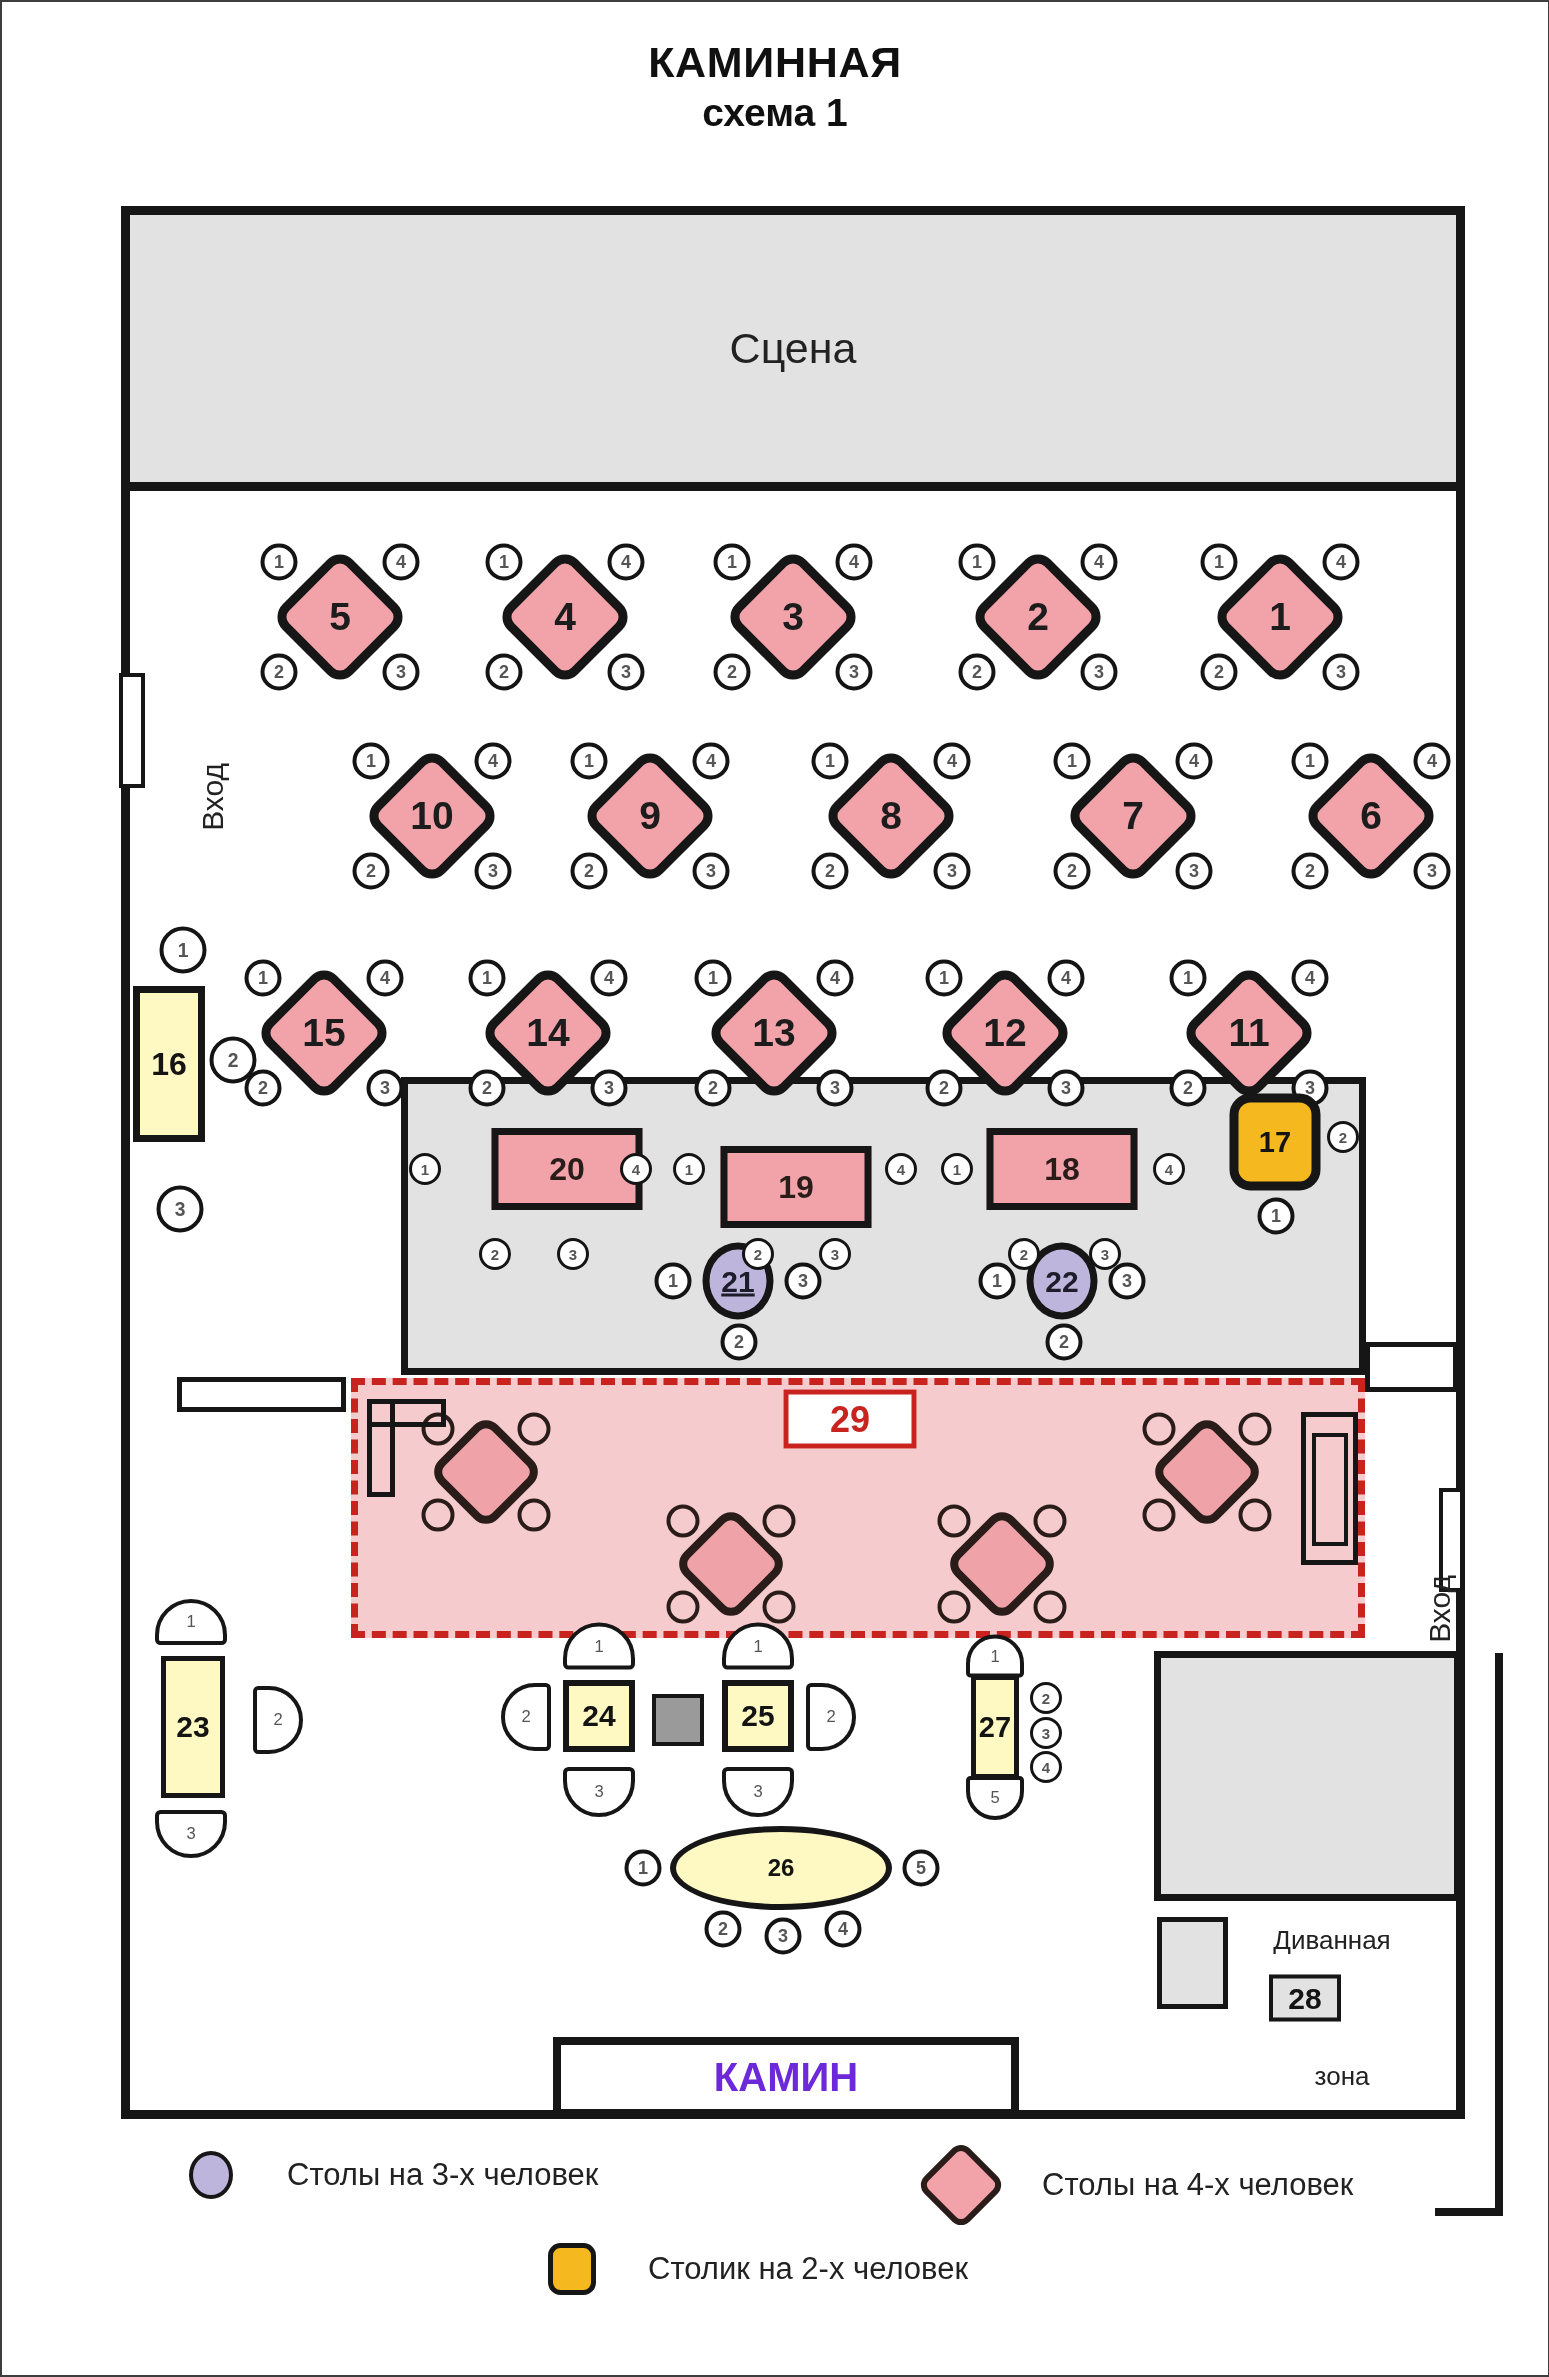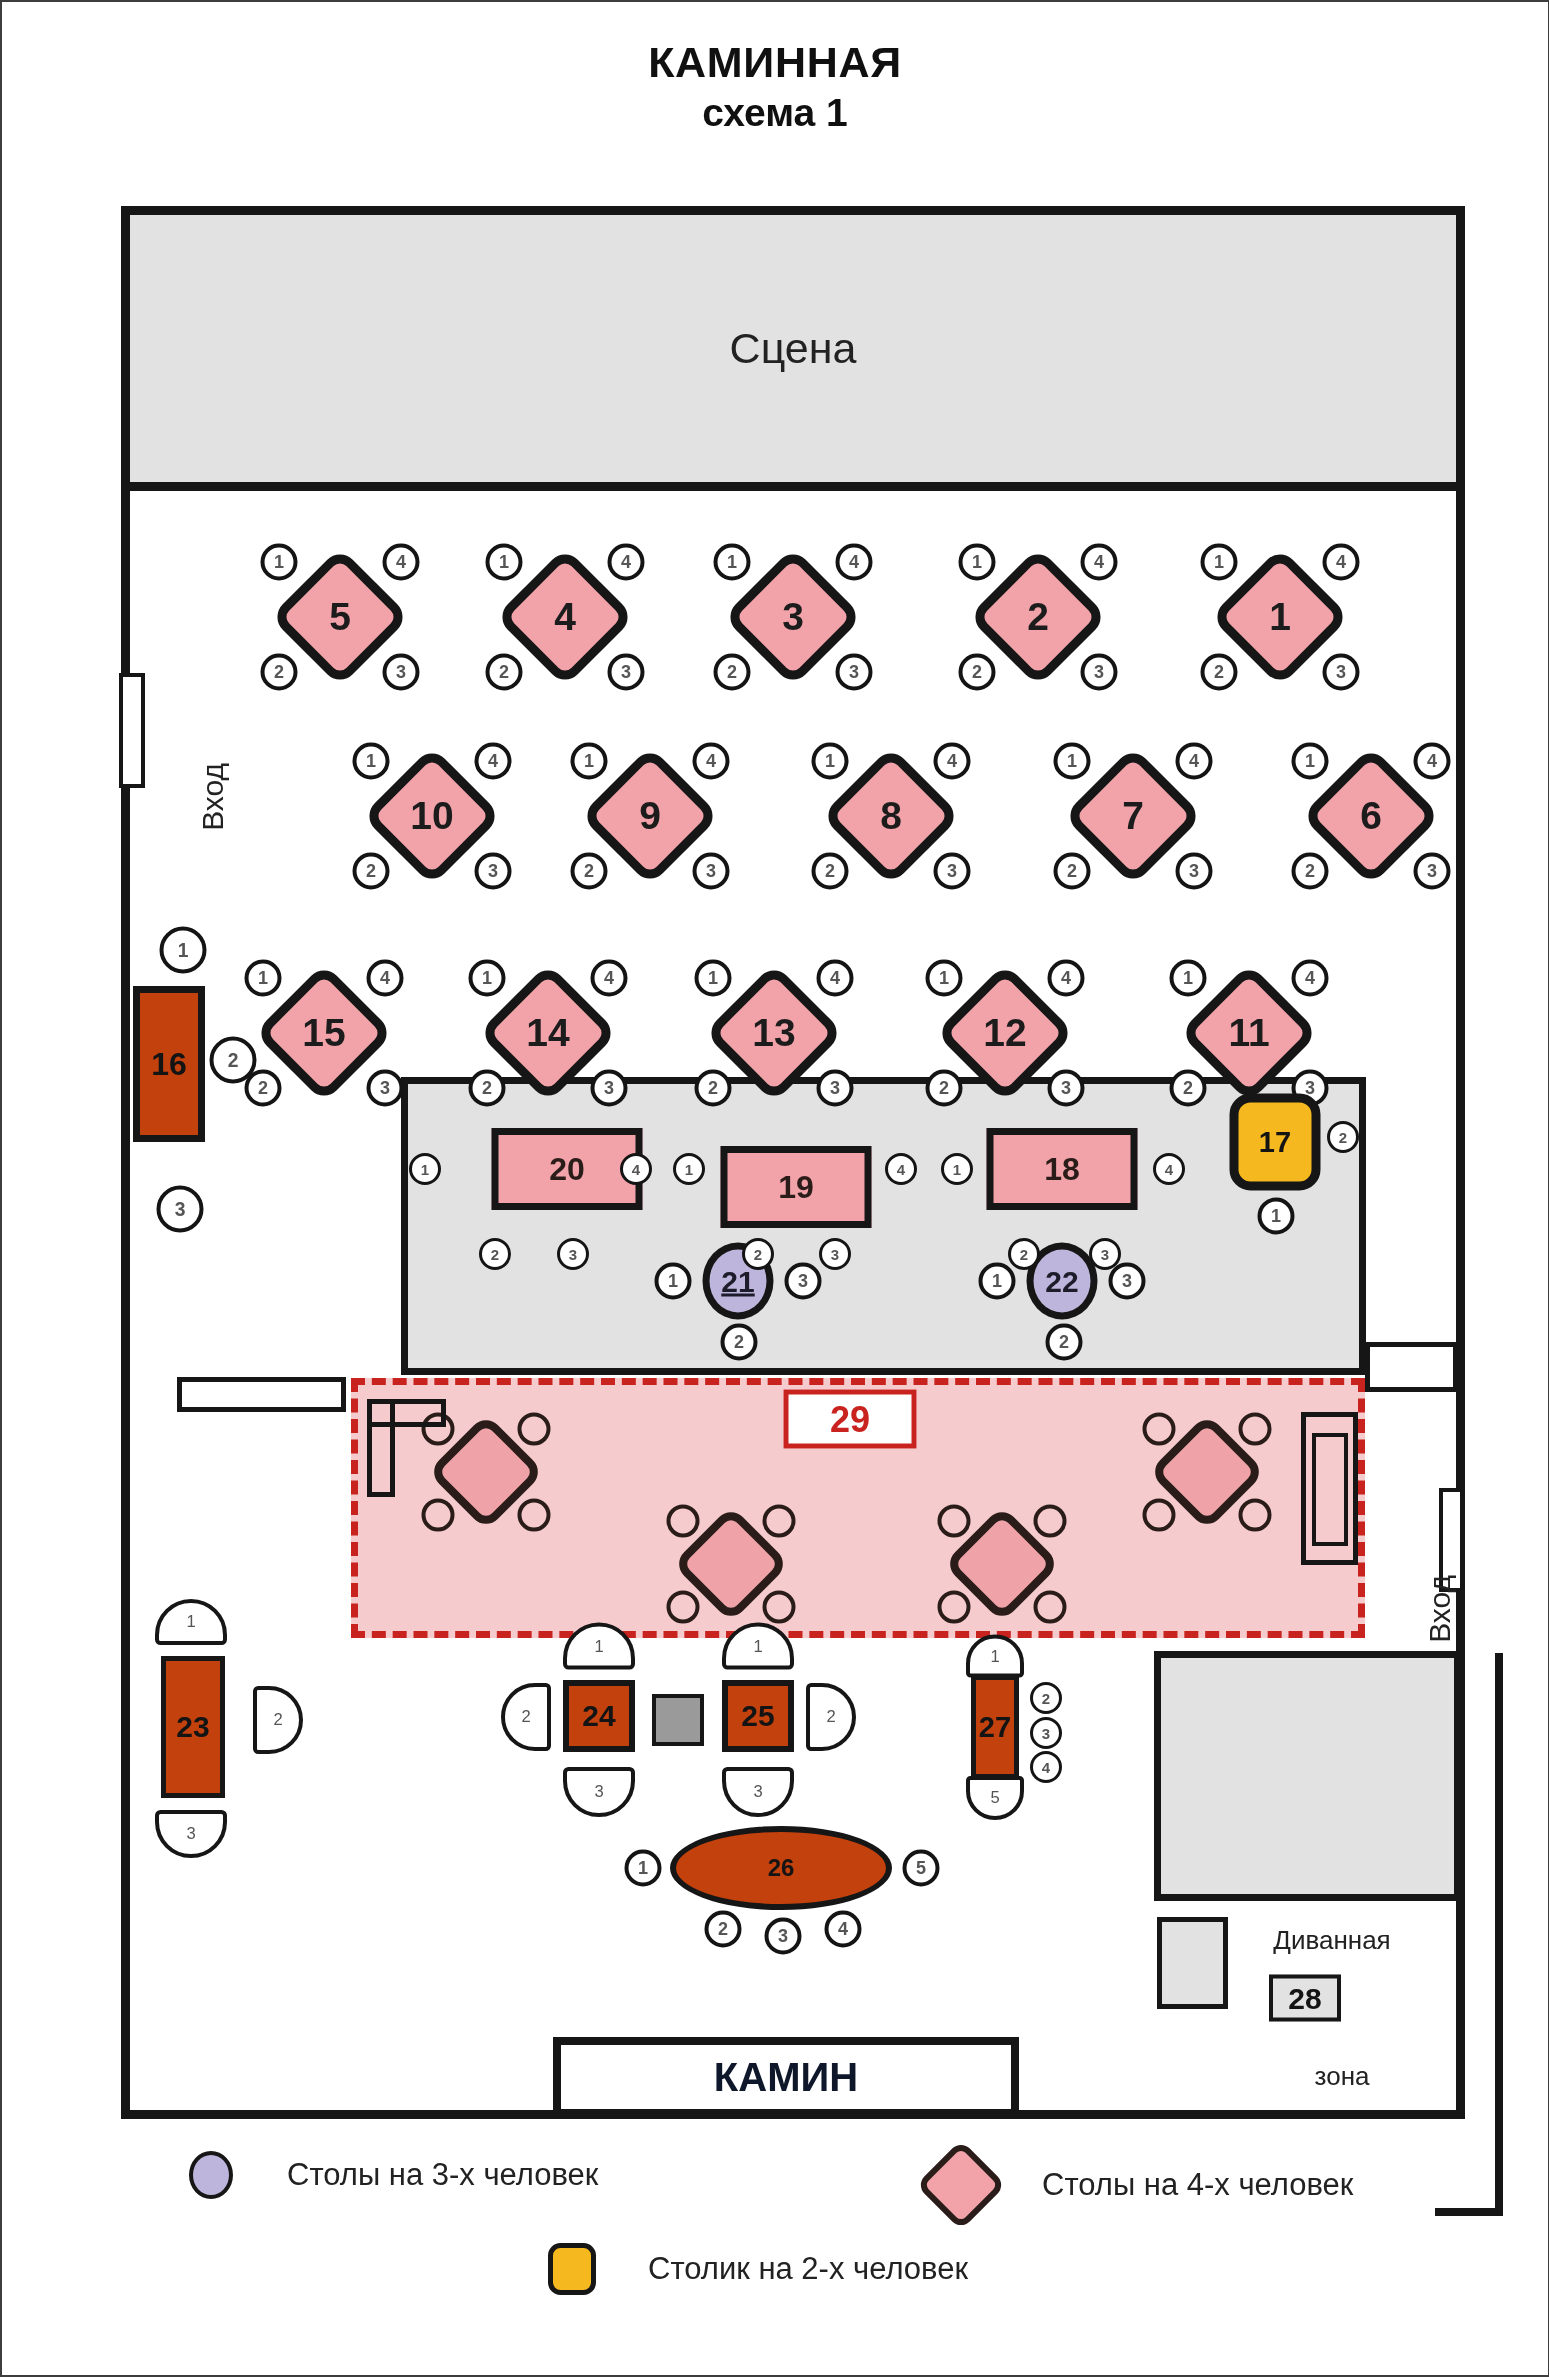--- a/index.html
+++ b/index.html
@@ -13,21 +13,21 @@
   #title { position:absolute; left:0; right:0; top:36px; text-align:center; color:#101010; }
   #title .l1 { font-size:43px; font-weight:bold; letter-spacing:0.7px; }
   #title .l2 { font-size:39px; font-weight:bold; margin-top:4.1px; }
 
   #room  { position:absolute; left:119px; top:204px; width:1344px; height:1913px; border:9px solid #161616; z-index:1; }
   #stage { position:absolute; left:119px; top:204px; width:1344px; height:285px; border:9px solid #161616; background:#E2E2E2; display:flex; align-items:center; justify-content:center; z-index:2; font-size:43px; color:#222; }
   #grayzone { position:absolute; left:399px; top:1075px; width:965px; height:298px; border:7.6px solid #161616; background:#E2E2E2; z-index:3; }
   #vip { position:absolute; left:349px; top:1376px; width:1014px; height:260px; border:7px dashed #C8231F; background:#F6CBCE; z-index:4; }
   #biggray  { position:absolute; left:1152px; top:1649px; width:307px; height:250px; border:7.6px solid #161616; background:#E2E2E2; z-index:5; }
   #smallgray{ position:absolute; left:1155px; top:1915px; width:71px; height:92px; border:5.5px solid #161616; background:#E2E2E2; z-index:5; }
-  #fireplace{ position:absolute; left:551px; top:2035px; width:466px; height:80px; border:8.3px solid #161616; background:#fff; display:flex; align-items:center; justify-content:center; font-size:40px; font-weight:bold; color:#0f172a; z-index:10; }
+  #fireplace{ position:absolute; left:551px; top:2035px; width:466px; height:80px; border:8.3px solid #161616; background:#fff; display:flex; align-items:center; justify-content:center; font-size:40px; font-weight:bold; color:#6d28d9; z-index:10; }
   .extline { position:absolute; background:#161616; z-index:2; }
 
   
   .dt { position:absolute; width:0; height:0; z-index:20; }
   .dshape { position:absolute; left:0; top:0; width:99px; height:99px; border:9px solid #161616; border-radius:18px; background:#F2A2A9; transform:translate(-50%,-50%) rotate(45deg); }
   .dnum { position:absolute; left:0; top:0; transform:translate(-50%,-50%); font-size:39px; font-weight:bold; color:#1c1c1c; z-index:21; }
   .seat { position:absolute; transform:translate(-50%,-50%); width:37px; height:37px; border:4.1px solid #141414; border-radius:50%; background:#fff; display:flex; align-items:center; justify-content:center; font-size:18px; font-weight:600; color:#555; z-index:30; }
   .seat.sm { width:32px; height:32px; border-width:3.5px; font-size:15px; }
   .seat.lg { width:47px; height:47px; border-width:4.8px; font-size:19.3px; }
   .stl { left:-61px; top:-55px; } .str { left:61px; top:-55px; }
@@ -44,21 +44,21 @@
   .vseat { position:absolute; transform:translate(-50%,-50%); width:33px; height:33px; border:4.1px solid #2a1c18; border-radius:50%; background:#F6CBCE; z-index:21; }
   #box29 { position:absolute; transform:translate(-50%,-50%); width:133px; height:59px; border:5.5px solid #C8231F; background:#fff; display:flex; align-items:center; justify-content:center; font-size:36px; font-weight:bold; color:#C8231F; z-index:22; }
   #viplabel { z-index:22; }
   #viplabel .nm { font-size:33px; font-weight:bold; color:#C8231F; }
   #viplabel .nt { font-size:28px; font-weight:bold; color:#222; }
   .bench { position:absolute; border:5.5px solid #161616; background:transparent; z-index:22; }
   .bench.in { border-width:4.1px; }
   .stub { position:absolute; border:5.5px solid #161616; background:#fff; z-index:23; }
 
   
-  .whitebox { position:absolute; border:7px solid #161616; background:#c2410c; display:flex; align-items:center; justify-content:center; font-weight:bold; color:#141414; z-index:20;text-align:right; }
+  .whitebox { position:absolute; border:7px solid #161616; background:#fef9c3; display:flex; align-items:center; justify-content:center; font-weight:bold; color:#141414; z-index:20;text-align:right; }
   .door { position:absolute; border:4.8px solid #161616; background:#fff; z-index:22; }
   .vtext { position:absolute; transform:translate(-50%,-50%); writing-mode:vertical-rl; text-orientation:mixed; rotate:180deg; font-size:30px; color:#222; z-index:22; }
   .arch { position:absolute; transform:translate(-50%,-50%); background:#fff; border:4.8px solid #161616; display:flex; align-items:center; justify-content:center; font-size:16.6px; color:#555; z-index:25; }
   .arch.up    { border-radius:36px 36px 5.5px 5.5px; }
   .arch.down  { border-radius:5.5px 5.5px 36px 36px; }
   .arch.left  { border-radius:36px 5.5px 5.5px 36px; }
   .arch.right { border-radius:5.5px 36px 36px 5.5px; }
   #graysq { position:absolute; transform:translate(-50%,-50%); width:52px; height:52px; border:4.1px solid #161616; background:#9a9a9a; z-index:20; }
   #oval26 { border-radius:50%; }
   #t28outer { position:absolute; transform:translate(-50%,-50%); width:94px; height:69px; background:#fff; z-index:7; }

